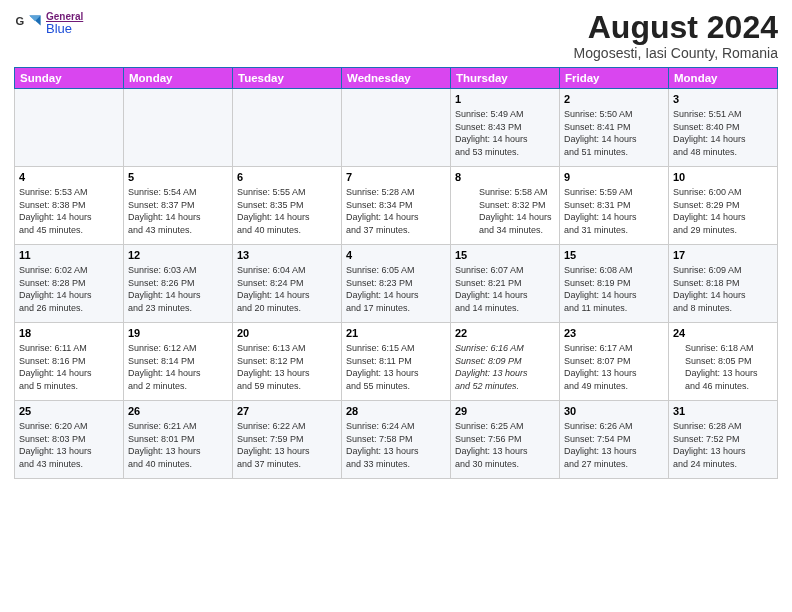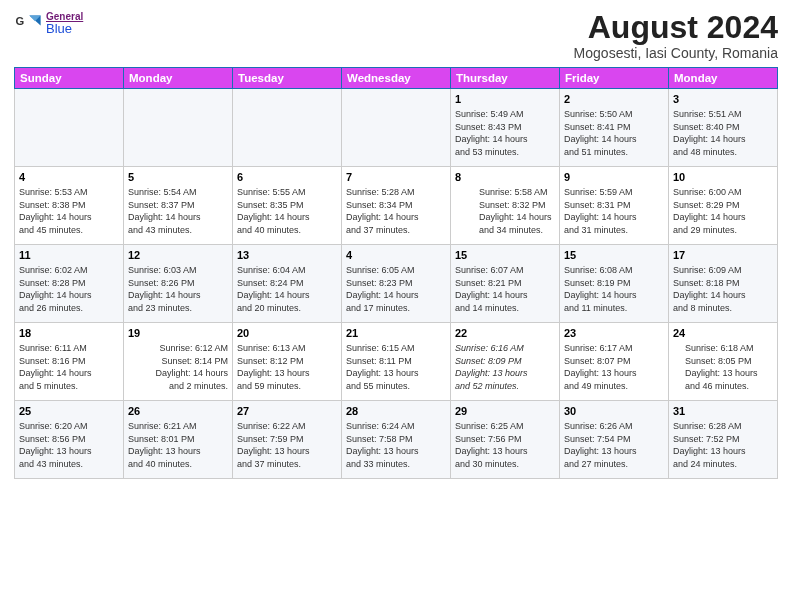--- a/index.html
+++ b/index.html
@@ -269,21 +269,21 @@
         <tr>
           <td>
             <div class="day-num">18</div>
             <div class="day-info" style="white-space: pre-line;">Sunrise: 6:11 AM
 Sunset: 8:16 PM
 Daylight: 14 hours
 and 5 minutes.</div>
           </td>
           <td>
             <div class="day-num">19</div>
-            <div class="day-info" style="white-space: pre-line; text-align: right;">Sunrise: 6:12 AM
+            <div class="day-info" style="white-space: pre-line;">Sunrise: 6:12 AM
 Sunset: 8:14 PM
 Daylight: 14 hours
 and 2 minutes.</div>
           </td>
           <td>
             <div class="day-num">20</div>
             <div class="day-info" style="white-space: pre-line;">Sunrise: 6:13 AM
 Sunset: 8:12 PM
 Daylight: 13 hours
 and 59 minutes.</div>
@@ -314,21 +314,21 @@
             <div class="day-info" style="white-space: pre-line; margin-left: 12px;">Sunrise: 6:18 AM
 Sunset: 8:05 PM
 Daylight: 13 hours
 and 46 minutes.</div>
           </td>
         </tr>
         <tr>
           <td>
             <div class="day-num">25</div>
             <div class="day-info" style="white-space: pre-line;">Sunrise: 6:20 AM
-Sunset: 8:56 PM
+Sunset: 8:03 PM
 Daylight: 13 hours
 and 43 minutes.</div>
           </td>
           <td>
             <div class="day-num">26</div>
             <div class="day-info" style="white-space: pre-line;">Sunrise: 6:21 AM
 Sunset: 8:01 PM
 Daylight: 13 hours
 and 40 minutes.</div>
           </td>

